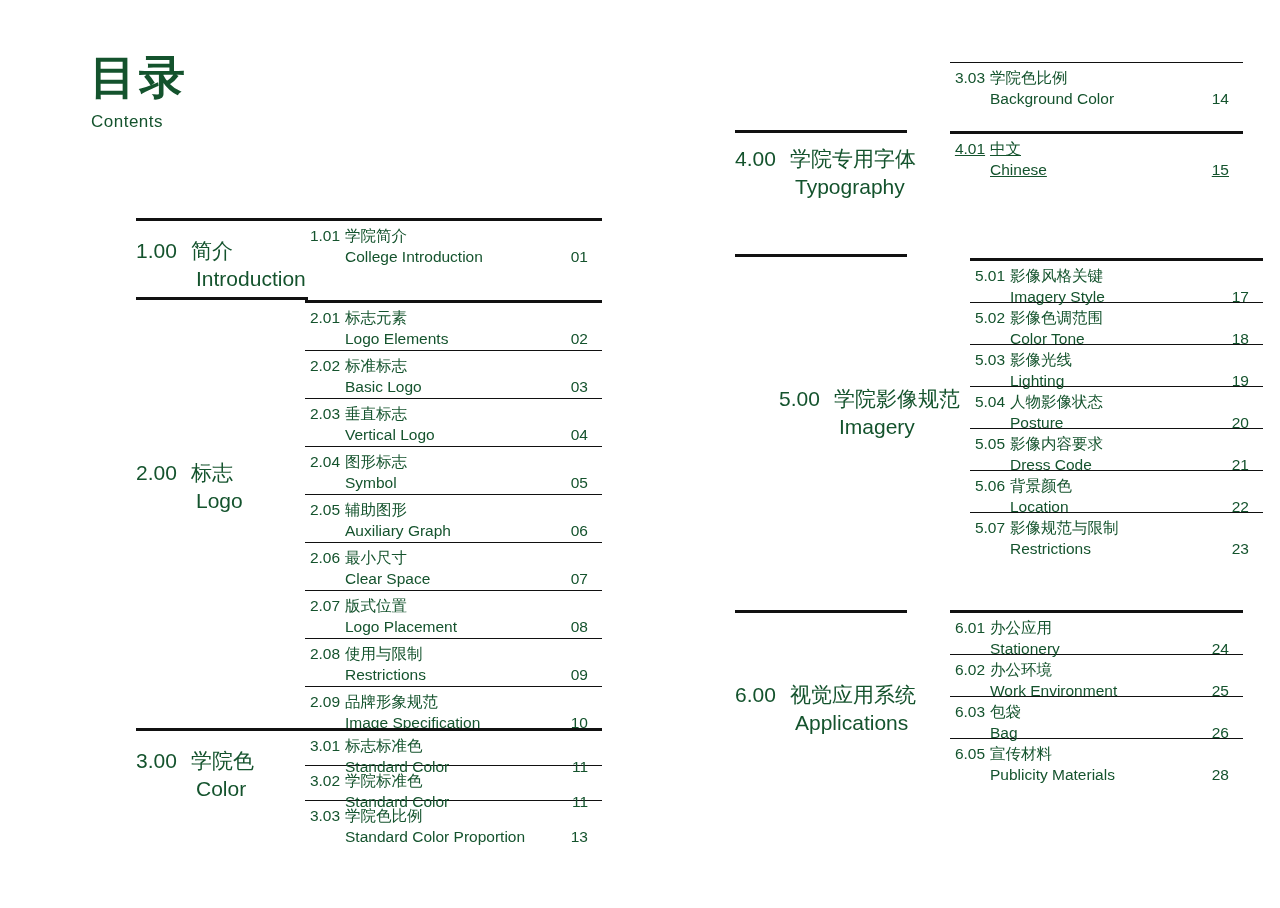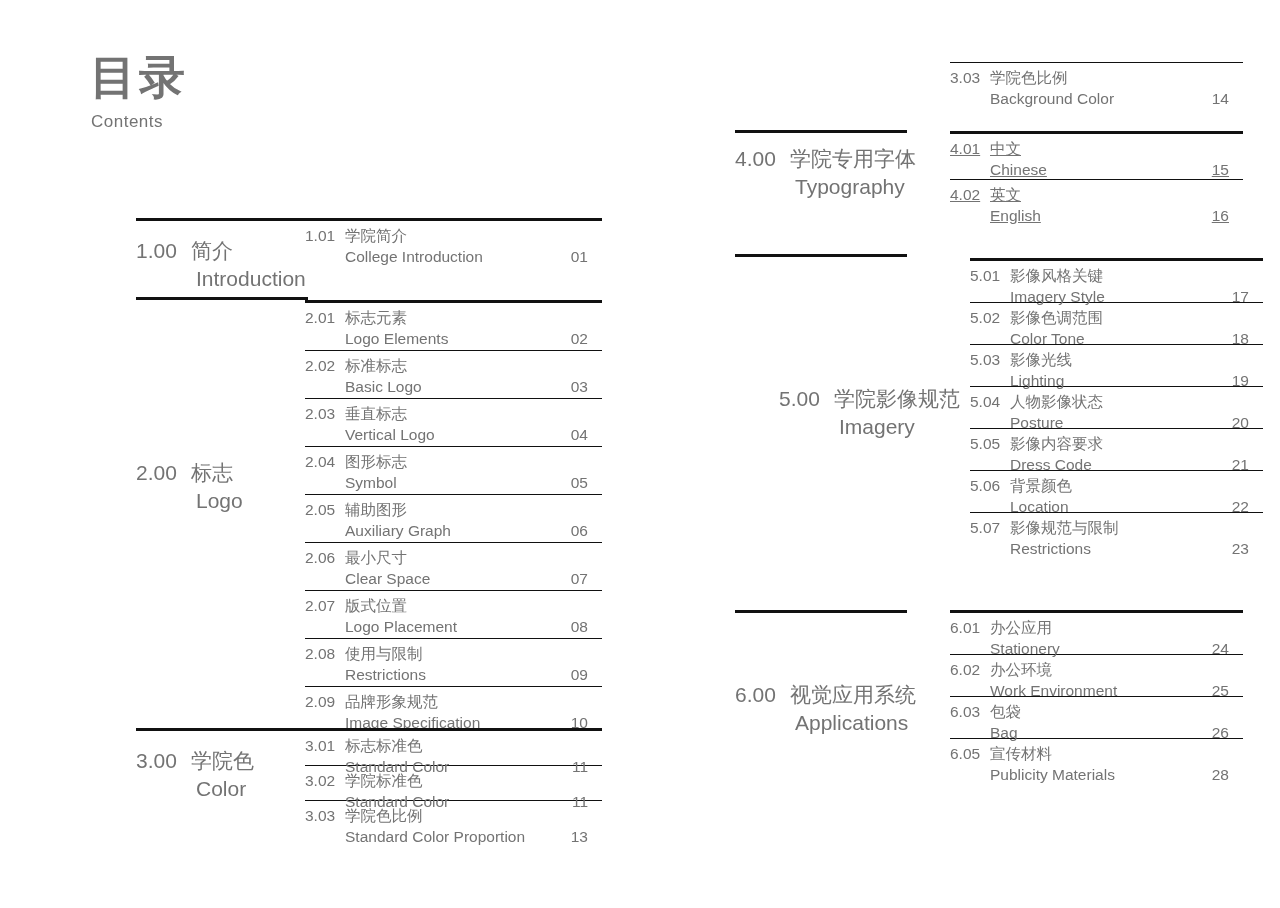--- a/index.html
+++ b/index.html
@@ -1,18 +1,18 @@
 <!DOCTYPE html>
 <html><head>
 <meta charset="utf-8">
 <style>
   html,body { margin:0; padding:0; background:#ffffff; }
   .canvas {
     position:relative; width:1280px; height:908px; background:#ffffff;
-    color:#737373; font-family:"Liberation Sans","DejaVu Sans",sans-serif;
+    color:#14532d; font-family:"Liberation Sans","DejaVu Sans",sans-serif;
     overflow:hidden;
   }
 
   
   .title-zh {
     position:absolute; left:90px; top:52px;
     font-size:46px; line-height:50px; font-weight:600; letter-spacing:3px;
   }
   .title-en {
     position:absolute; left:91px; top:112px;
@@ -39,21 +39,21 @@
   #sec-4 { left:735px; top:130px; height:127px; }
   #sec-5 { left:735px; top:369px; }
   #sec-6 { left:735px; top:610px; }
 
   
   .items { position:absolute; font-size:15.5px; box-sizing:border-box; }
   .group { border-top:3.5px solid #111; }
   .group.thin-top { border-top:1.6px solid #111; }
   .item { box-sizing:border-box; padding-top:4px; border-bottom:1.6px solid #111; }
   .item:last-child { border-bottom:none; }
-  .item .r1 { display:flex; line-height:21px; white-space:nowrap; }
+  .item .r1 { display:flex; line-height:21px; white-space:nowrap;text-align:center; }
   .item .num { width:40px; flex:none; }
   .item .r2 {
     display:flex; justify-content:space-between;
     padding-left:40px; padding-right:14px; line-height:21px; white-space:nowrap;
   }
   #grp-1   { left:305px; top:218px; width:297px; }
   #grp-1 .item { padding-bottom:6px; }
   #grp-2   { left:305px; top:300px; width:297px; }
   #grp-2 .item { height:48px; }
   #grp-3l  { left:305px; top:728px; width:297px; }
@@ -295,30 +295,20 @@
         <div class="r1">
           <span class="num">4.01</span>
           <span>中文</span>
         </div>
         <div class="r2">
           <span>Chinese</span>
           <span>15</span>
         </div>
       </div>
 
-      <div class="item">
-        <div class="r1">
-          <span class="num">4.02</span>
-          <span>英文</span>
-        </div>
-        <div class="r2">
-          <span>English</span>
-          <span>16</span>
-        </div>
-      </div>
     </div>
 
   <div class="items group" id="grp-5">
 
       <div class="item">
         <div class="r1">
           <span class="num">5.01</span>
           <span>影像风格关键</span>
         </div>
         <div class="r2">

